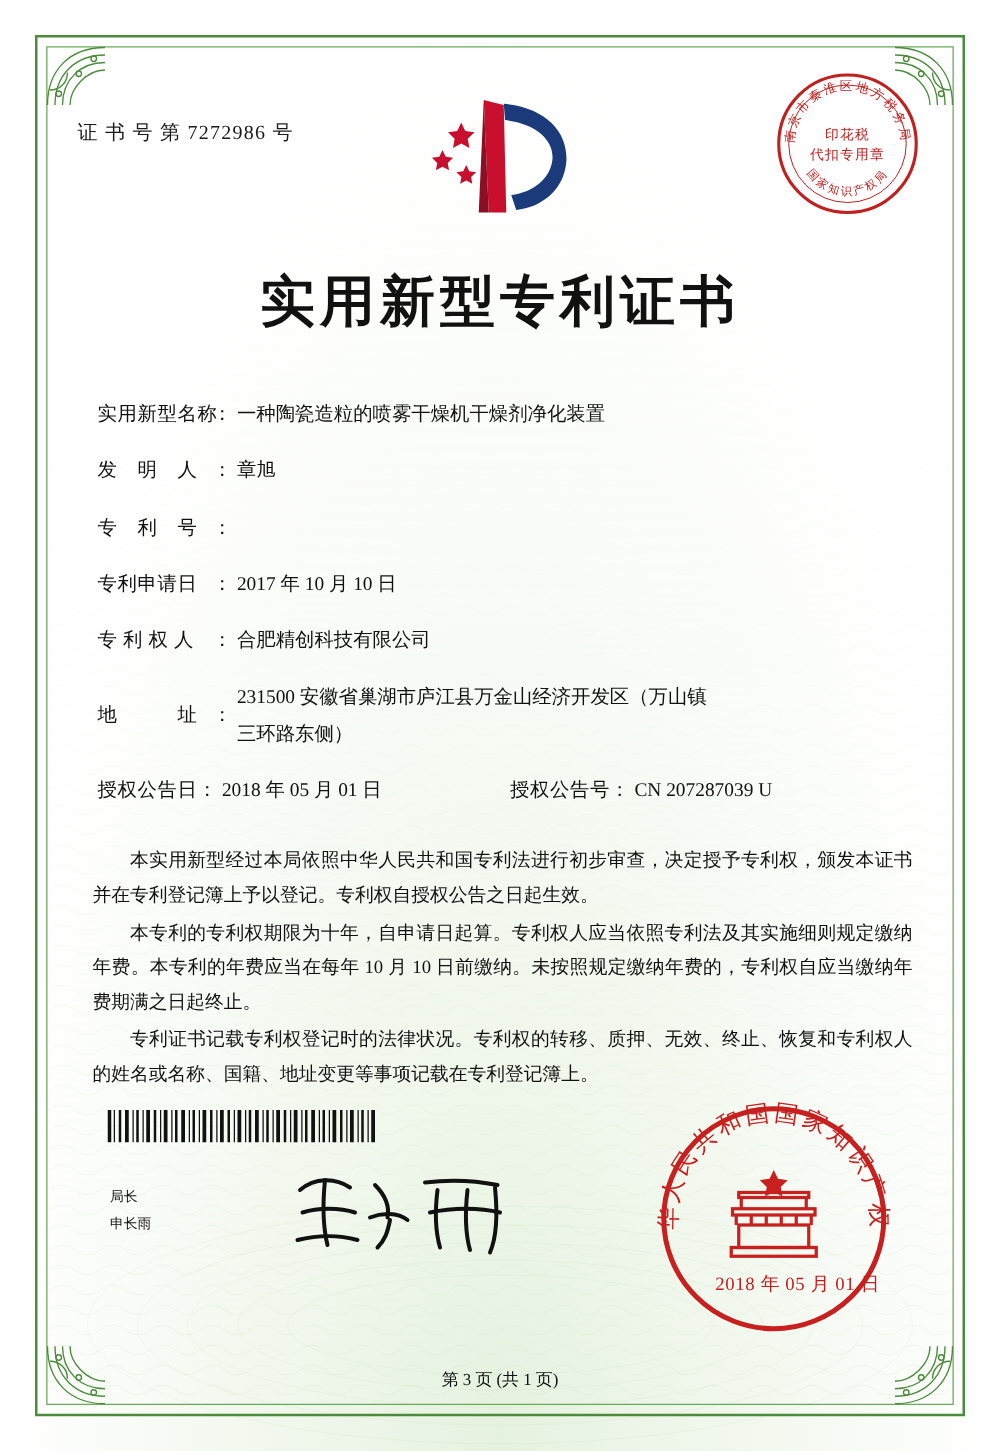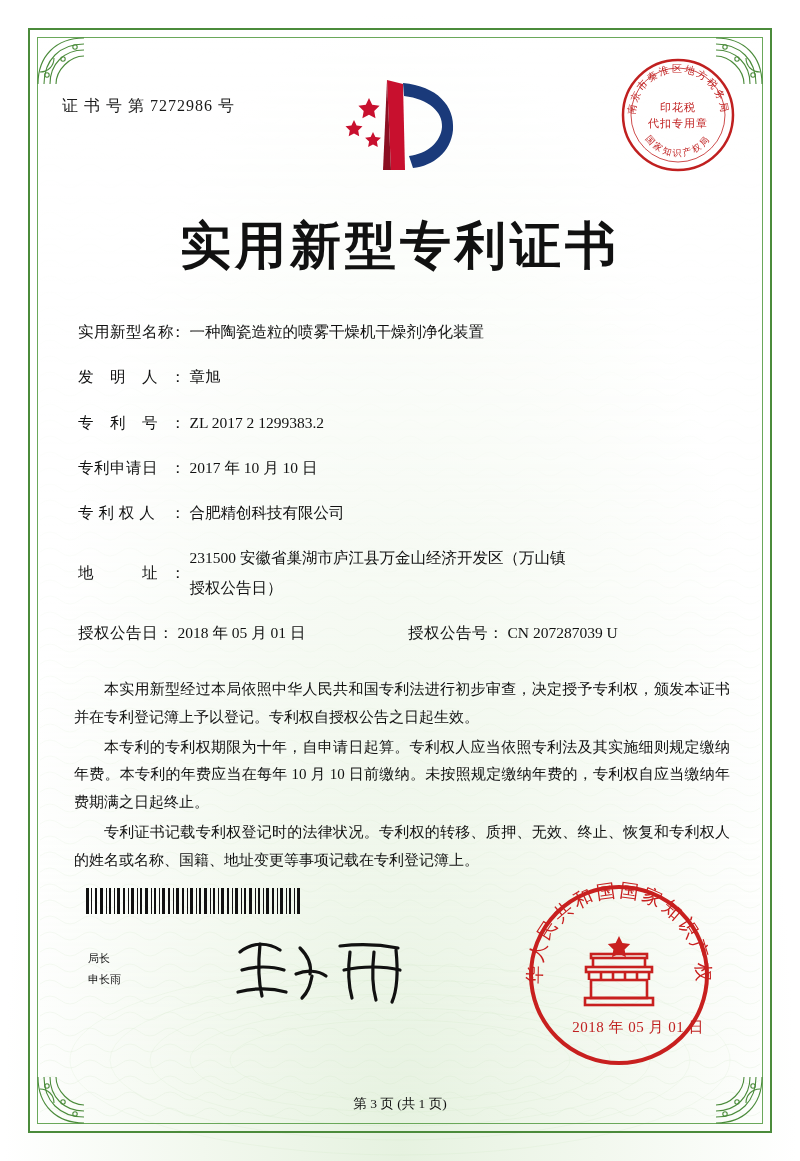--- a/index.html
+++ b/index.html
@@ -82,21 +82,21 @@
     top: 55px;
     width: 120px;
     height: 120px;
   }
   .title {
     position: absolute;
     left: 0;
     right: 0;
     top: 212px;
     text-align: center;
-    font-size: 51px;
+    font-size: 44px;
     font-weight: bold;
     letter-spacing: 4px;
     color: #111;
     font-family: "DejaVu Serif", "Liberation Serif", serif;
   }
 
   
   .fields {
     position: absolute;
     left: 78px;
@@ -337,41 +337,40 @@
 
     <div class="field-row">
       <span class="field-label spread">发　明　人</span>
       <span class="field-colon">：</span>
       <span class="field-value">章旭</span>
     </div>
 
     <div class="field-row">
       <span class="field-label spread">专　利　号</span>
       <span class="field-colon">：</span>
-      <span class="field-value">ZL 2017 2 1299383.2</span>
     </div>
 
     <div class="field-row">
       <span class="field-label">专利申请日</span>
       <span class="field-colon">：</span>
       <span class="field-value">2017 年 10 月 10 日</span>
     </div>
 
     <div class="field-row">
       <span class="field-label spread">专 利 权 人</span>
       <span class="field-colon">：</span>
       <span class="field-value">合肥精创科技有限公司</span>
     </div>
 
     <div class="field-row">
       <span class="field-label spread">地　　　址</span>
       <span class="field-colon">：</span>
       <span class="field-value">
         <span>231500  安徽省巢湖市庐江县万金山经济开发区（万山镇</span>
-        <span class="sub-line">授权公告日）</span>
+        <span class="sub-line">三环路东侧）</span>
       </span>
     </div>
 
     <div class="pub-row">
       <div class="pub-left">
         <span class="field-label">授权公告日</span><span class="field-colon">：</span><span>2018 年 05 月 01 日</span>
       </div>
       <div class="pub-right">
         <span class="field-label">授权公告号</span><span class="field-colon">：</span><span>CN 207287039 U</span>
       </div>

